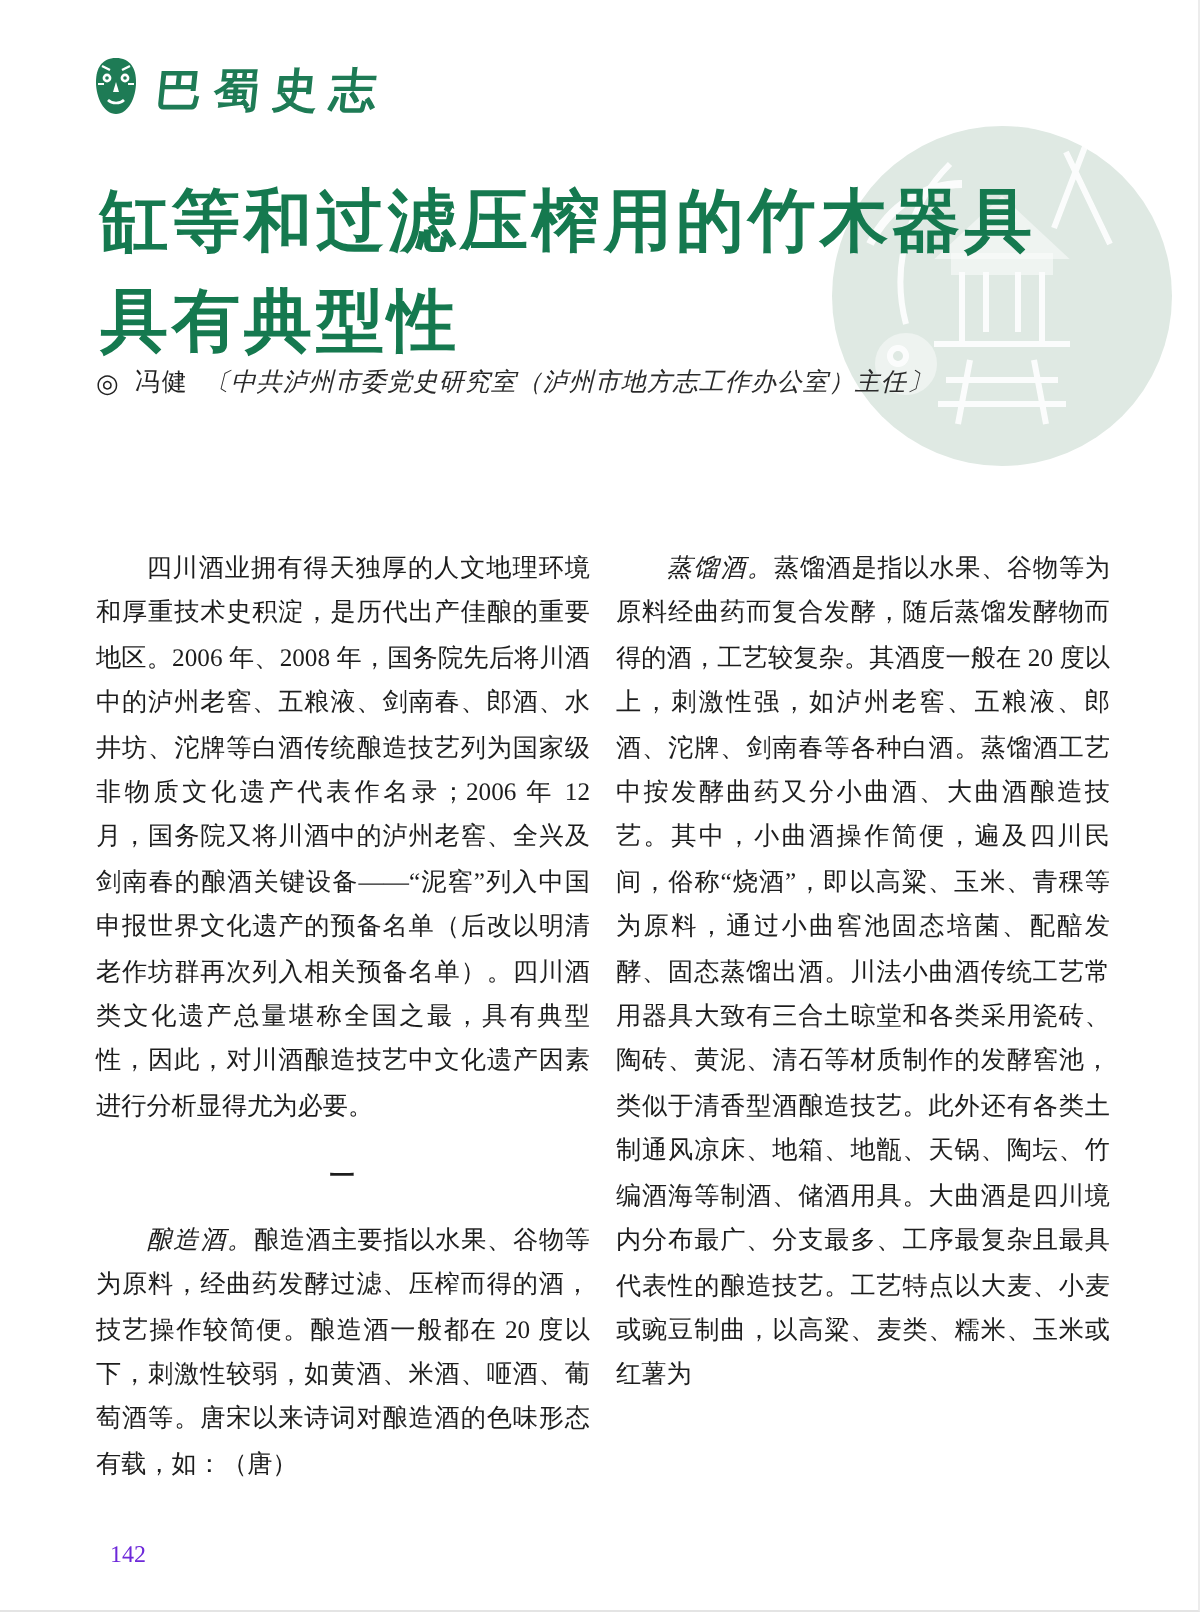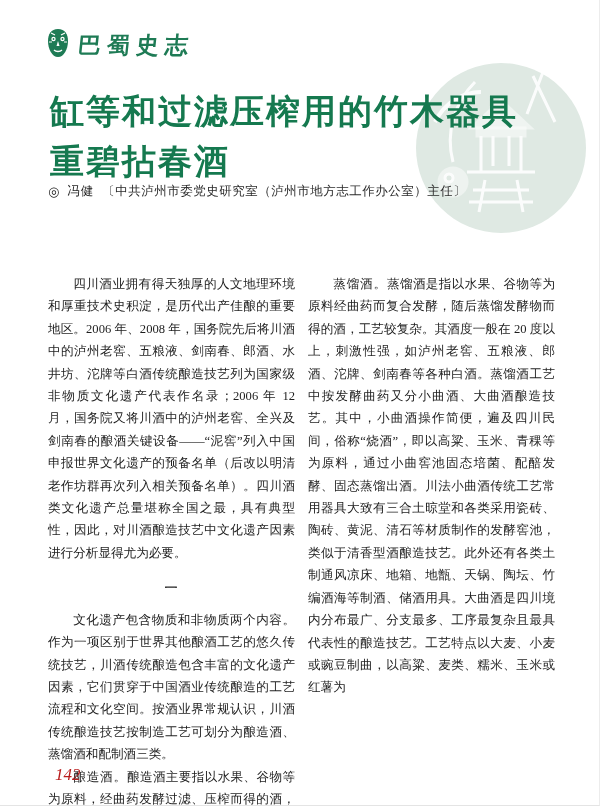--- a/index.html
+++ b/index.html
@@ -32,35 +32,35 @@
     position:absolute; top:86px; left:50px; width:520px; z-index:2;
     color:#15794f; font-weight:bold; font-size:34px; line-height:50px;
     letter-spacing:2px;
     font-family:"Liberation Sans","DejaVu Sans",sans-serif;
   }
 
   
   .author-line { position:absolute; top:183px; left:48px; z-index:2; font-size:12.5px; display:flex; align-items:center; gap:8px; }
   .author-marker { font-size:13px; color:#222; }
   .author-name { font-weight:normal; letter-spacing:1px; }
-  .author-affiliation { color:#2a2a2a; letter-spacing:0.5px; }
+  .author-affiliation { font-style:italic; color:#2a2a2a; letter-spacing:0.5px; }
 
   
   .columns {
     position:absolute; top:273px; left:48px; width:507px; bottom:36px;
     display:flex; gap:13px; z-index:2;justify-content:flex-end;
   }
   .col { flex:1; font-size:12.6px; line-height:22.4px; text-align:justify; color:#1d1d1d; }
   .col p { margin:0; }
   .indent { text-indent:2em; }
   .divider { text-align:center; font-weight:bold; margin:13px 0 9px 0; letter-spacing:1px; }
-  .lead { letter-spacing:0.5px; }
+  .lead { font-style:italic; letter-spacing:0.5px; }
 
   
-  .page-number { position:absolute; left:55px; bottom:20px; font-size:17px; color:#b91c1c; z-index:2;font-style:italic; }
+  .page-number { position:absolute; left:55px; bottom:20px; font-size:12px; color:#6d28d9; z-index:2; }
 </style>
 </head>
 <body>
 
 <div class="page">
 
   <div class="masthead">
     <span>
       <svg class="mask-icon" viewBox="0 0 24 30">
         <path d="M12 1 C5 1 2 6 2 13 C2 21 6 29 12 29 C18 29 22 21 22 13 C22 6 19 1 12 1 Z" fill="#1e7b55"></path>
@@ -91,34 +91,33 @@
         <path d="M58 128 H114 M54 140 H118"></path>
         <circle cx="38" cy="120" r="14" fill="#ffffff" opacity="0.5"></circle>
         <circle cx="34" cy="116" r="4" fill="#dfe9e3"></circle>
         <path d="M20 60 C30 40 48 30 66 30" stroke-width="4"></path>
       </g>
     </svg>
   </div>
 
   <div class="title-block">
     <div>缸等和过滤压榨用的竹木器具</div>
-    <div>重碧拈春酒</div>
+    <div>具有典型性</div>
   </div>
 
   <div class="author-line">
     <span class="author-marker">◎</span>
     <span class="author-name">冯健</span>
     <span class="author-affiliation">〔中共泸州市委党史研究室（泸州市地方志工作办公室）主任〕</span>
   </div>
 
   <div class="columns">
     <div class="col">
       <p class="indent">四川酒业拥有得天独厚的人文地理环境和厚重技术史积淀，是历代出产佳酿的重要地区。2006 年、2008 年，国务院先后将川酒中的泸州老窖、五粮液、剑南春、郎酒、水井坊、沱牌等白酒传统酿造技艺列为国家级非物质文化遗产代表作名录；2006 年 12 月，国务院又将川酒中的泸州老窖、全兴及剑南春的酿酒关键设备——“泥窖”列入中国申报世界文化遗产的预备名单（后改以明清老作坊群再次列入相关预备名单）。四川酒类文化遗产总量堪称全国之最，具有典型性，因此，对川酒酿造技艺中文化遗产因素进行分析显得尤为必要。</p>
       <div class="divider">一</div>
-      <p class="indent">文化遗产包含物质和非物质两个内容。作为一项区别于世界其他酿酒工艺的悠久传统技艺，川酒传统酿造包含丰富的文化遗产因素，它们贯穿于中国酒业传统酿造的工艺流程和文化空间。按酒业界常规认识，川酒传统酿造技艺按制造工艺可划分为酿造酒、蒸馏酒和配制酒三类。</p>
       <p class="indent"><span class="lead">酿造酒。</span><span>酿造酒主要指以水果、谷物等为原料，经曲药发酵过滤、压榨而得的酒，技艺操作较简便。酿造酒一般都在 20 度以下，刺激性较弱，如黄酒、米酒、咂酒、葡萄酒等。唐宋以来诗词对酿造酒的色味形态有载，如：（唐）</span></p>
     </div>
     <div class="col">
       <p class="indent"><span class="lead">蒸馏酒。</span><span>蒸馏酒是指以水果、谷物等为原料经曲药而复合发酵，随后蒸馏发酵物而得的酒，工艺较复杂。其酒度一般在 20 度以上，刺激性强，如泸州老窖、五粮液、郎酒、沱牌、剑南春等各种白酒。蒸馏酒工艺中按发酵曲药又分小曲酒、大曲酒酿造技艺。其中，小曲酒操作简便，遍及四川民间，俗称“烧酒”，即以高粱、玉米、青稞等为原料，通过小曲窖池固态培菌、配醅发酵、固态蒸馏出酒。川法小曲酒传统工艺常用器具大致有三合土晾堂和各类采用瓷砖、陶砖、黄泥、清石等材质制作的发酵窖池，类似于清香型酒酿造技艺。此外还有各类土制通风凉床、地箱、地甑、天锅、陶坛、竹编酒海等制酒、储酒用具。大曲酒是四川境内分布最广、分支最多、工序最复杂且最具代表性的酿造技艺。工艺特点以大麦、小麦或豌豆制曲，以高粱、麦类、糯米、玉米或红薯为</span></p>
     </div>
   </div>
 
   <div class="page-number">142</div>
 
 </div>

